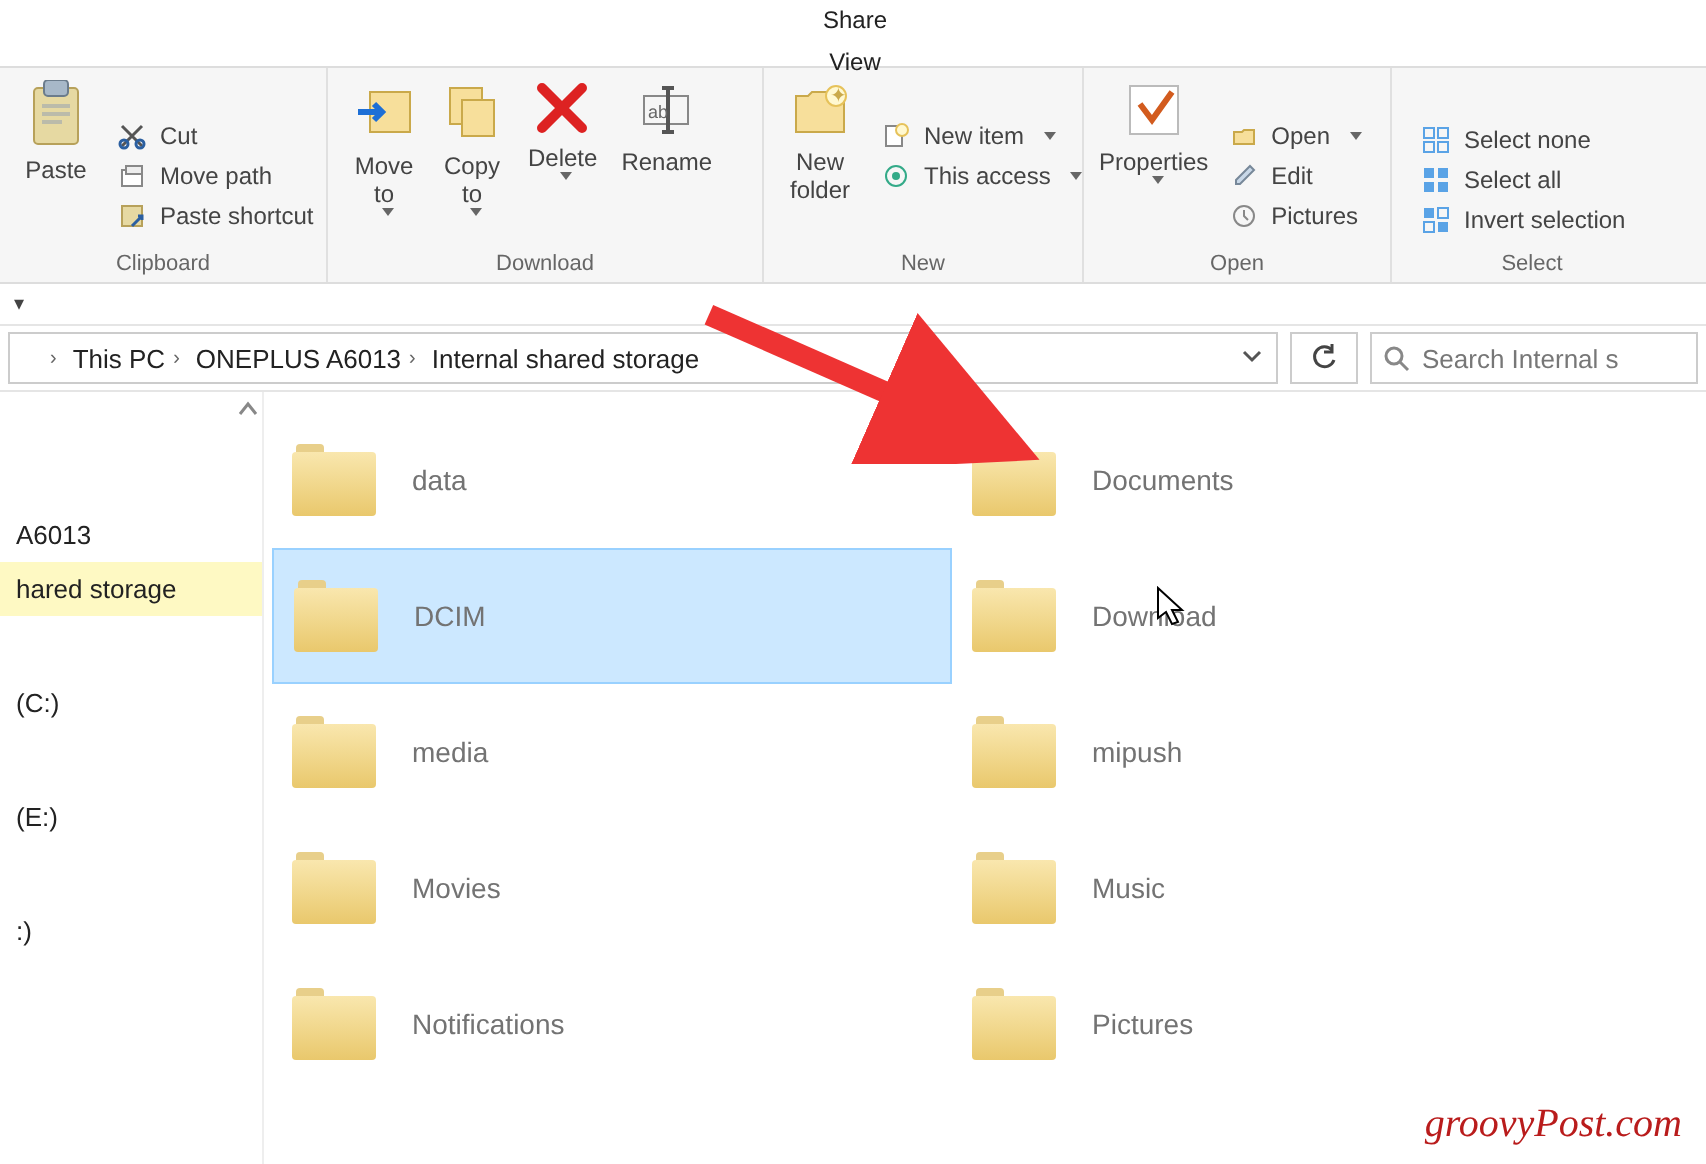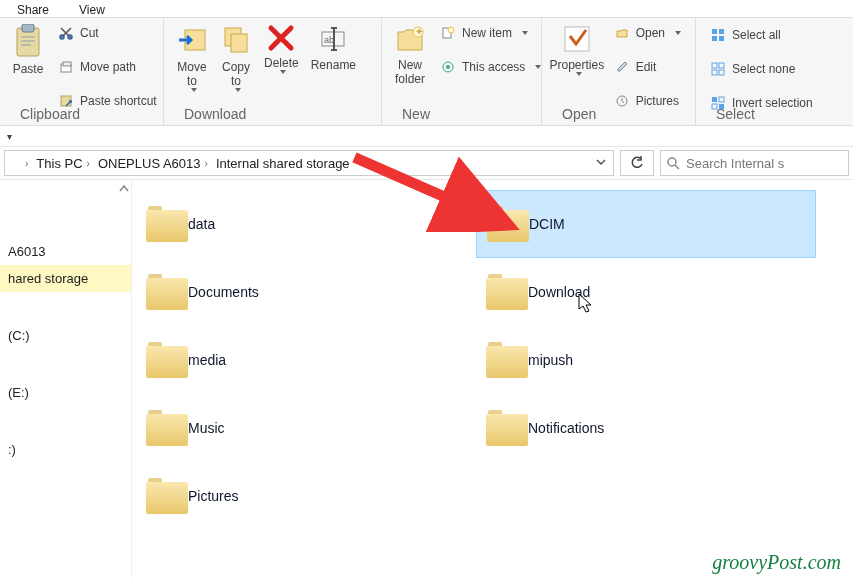--- a/index.html
+++ b/index.html
@@ -1,60 +1,60 @@
 <!DOCTYPE html>
 <html><head>
 <meta charset="utf-8">
 <style>
   * { box-sizing: border-box; margin: 0; padding: 0; font-family: "Segoe UI", Arial, sans-serif; }
   body { background: #fff; width: 853px; height: 582px; overflow: hidden; position: relative; }
 
-  .tabbar { height: 18px; border-bottom: 1px solid #ddd; padding-left: 2px; display: flex; align-items: flex-start; font-size: 12px; }
+  .tabbar { height: 34px; border-bottom: 1px solid #ddd; padding-left: 2px; display: flex; align-items: center; font-size: 12px; flex-direction: column; }
   .tab { padding: 2px 14px 3px 14px; border: 1px solid transparent; color: #222; }
 
   .ribbon { height: 108px; background: #f6f6f6; border-bottom: 1px solid #ddd; display: flex; font-size: 12px; color: #444; }
   .rgroup { border-right: 1px solid #e0e0e0; display: flex; flex-direction: column; justify-content: space-between; }
   .rgroup .body { display: flex; align-items: flex-start; padding: 4px 6px 0 6px; height: 84px; }
-  .rgroup .lbl { text-align: left; font-size: 14px; color: #666; padding-bottom: 3px; padding-left: 20px; }
+  .rgroup .lbl { text-align: center; font-size: 11px; color: #666; padding-bottom: 3px; }
   .bigbtn { display: flex; flex-direction: column; align-items: center; justify-content: flex-start; padding: 2px 6px; min-width: 44px; }
   .bigbtn .cap { margin-top: 4px; font-size: 12px; line-height: 14px; text-align: center; }
-  .smrows { display: flex; flex-direction: column; gap: 16px; padding: 2px 4px; }
+  .smrows { display: flex; flex-direction: column; gap: 2px; padding: 2px 4px; margin-top: 19px; }
   .smrow { display: flex; align-items: center; gap: 6px; padding: 1px 4px; font-size: 12px; white-space: nowrap; }
   .smrow .ic { width: 16px; height: 16px; display: inline-flex; align-items: center; justify-content: center; }
   .drop::after { content: ""; display: inline-block; border-top: 4px solid #666; border-left: 3px solid transparent; border-right: 3px solid transparent; margin-left: 4px; vertical-align: 2px; }
 
   .qatline { height: 20px; background: #fff; display: flex; align-items: center; padding-left: 4px; }
   .qatline span { font-size: 10px; color: #444; }
 
   .addr { height: 34px; border-top: 1px solid #e5e5e5; border-bottom: 1px solid #e5e5e5; display: flex; align-items: center; padding: 0 4px; }
   .crumbs { flex: 1; height: 26px; border: 1px solid #ccc; display: flex; align-items: center; padding: 0 6px; font-size: 13px; position: relative; }
   .crumb { display: flex; align-items: center; gap: 2px; color: #222; padding: 0 4px; }
   .crumb .chev { font-size: 10px; color: #666; margin-left: 2px; }
   .crumbs .exp { position: absolute; right: 6px; top: 5px; }
   .refresh { width: 34px; height: 26px; display: flex; align-items: center; justify-content: center; margin: 0 6px; border: 1px solid #ccc; }
-  .search { width: 189px; height: 26px; border: 1px solid #ccc; display: flex; align-items: center; padding: 0 6px; font-size: 13px; color: #777; gap: 6px; overflow: hidden; }
+  .search { width: 164px; height: 26px; border: 1px solid #ccc; display: flex; align-items: center; padding: 0 6px; font-size: 13px; color: #777; gap: 6px; overflow: hidden; }
 
   .main { display: flex; height: 398px; }
   .sidebar { width: 132px; border-right: 1px solid #eee; position: relative; font-size: 13px; overflow: hidden; }
   .siitem { padding: 6px 8px; color: #222; }
   .siitem.sel { background: #fef9c3; }
   .updown { position: absolute; top: 2px; right: -2px; width: 16px; height: 16px; }
   .content { flex: 1; position: relative; padding: 10px 4px; }
   .grid { display: flex; flex-wrap: wrap; }
-  .item { width: 340px; height: 68px; display: flex; align-items: center; padding: 6px 10px; font-size: 14px; color: #0f172a; }
+  .item { width: 340px; height: 68px; display: flex; align-items: center; gap: 18px; padding: 6px 10px; font-size: 14px; color: #737373; }
   .item.sel { background: #cce8ff; border: 1px solid #99d1ff; }
 
   .fold { width: 42px; height: 36px; position: relative; }
   .fold::before { content: ""; position: absolute; left: 2px; top: 0; width: 14px; height: 6px; background: #e8cf8a; border-radius: 2px 2px 0 0; }
   .fold::after { content: ""; position: absolute; left: 0; top: 4px; right: 0; bottom: 0; background: linear-gradient(#f9e7ae, #e9c86c); border-radius: 2px; }
 
   .cursor { position: absolute; left: 578px; top: 293px; z-index: 20; }
 
   .arrow { position: absolute; left: 338px; top: 152px; width: 200px; height: 80px; z-index: 15; pointer-events: none; }
-  .watermark { position: absolute; right: 12px; bottom: 8px; font-style: italic; font-family: Georgia, serif; color: #15803d; font-size: 20px; pointer-events: none; }
+  .watermark { position: absolute; right: 12px; bottom: 8px; font-style: italic; font-family: Georgia, serif; color: #b91c1c; font-size: 20px; pointer-events: none; }
 </style>
 </head>
 <body>
 
 <div class="tabbar">
   <div class="tab">Share</div>
   <div class="tab">View</div>
 </div>
 
 <div class="ribbon">
@@ -218,38 +218,38 @@
     </div>
     <div class="lbl">Open</div>
   </div>
 
   <div class="rgroup" style="width:140px;border-right:none">
     <div class="body">
       <div class="smrows" style="padding-top:4px">
         <div class="smrow">
           <span class="ic">
               <svg width="14" height="14">
+                <rect x="1" y="1" width="5" height="5" fill="none" stroke="#5aa3e6"></rect>
+                <rect x="8" y="1" width="5" height="5" fill="none" stroke="#5aa3e6"></rect>
+                <rect x="1" y="8" width="5" height="5" fill="none" stroke="#5aa3e6"></rect>
+                <rect x="8" y="8" width="5" height="5" fill="none" stroke="#5aa3e6"></rect>
+              </svg>
+            </span>
+          <span>Select none</span>
+        </div>
+        <div class="smrow">
+          <span class="ic">
+              <svg width="14" height="14">
                 <rect x="1" y="1" width="5" height="5" fill="#5aa3e6"></rect>
                 <rect x="8" y="1" width="5" height="5" fill="#5aa3e6"></rect>
                 <rect x="1" y="8" width="5" height="5" fill="#5aa3e6"></rect>
                 <rect x="8" y="8" width="5" height="5" fill="#5aa3e6"></rect>
               </svg>
             </span>
           <span>Select all</span>
-        </div>
-        <div class="smrow">
-          <span class="ic">
-              <svg width="14" height="14">
-                <rect x="1" y="1" width="5" height="5" fill="none" stroke="#5aa3e6"></rect>
-                <rect x="8" y="1" width="5" height="5" fill="none" stroke="#5aa3e6"></rect>
-                <rect x="1" y="8" width="5" height="5" fill="none" stroke="#5aa3e6"></rect>
-                <rect x="8" y="8" width="5" height="5" fill="none" stroke="#5aa3e6"></rect>
-              </svg>
-            </span>
-          <span>Select none</span>
         </div>
         <div class="smrow">
           <span class="ic">
               <svg width="14" height="14">
                 <rect x="1" y="1" width="5" height="5" fill="#5aa3e6"></rect>
                 <rect x="8" y="1" width="5" height="5" fill="none" stroke="#5aa3e6"></rect>
                 <rect x="1" y="8" width="5" height="5" fill="none" stroke="#5aa3e6"></rect>
                 <rect x="8" y="8" width="5" height="5" fill="#5aa3e6"></rect>
               </svg>
             </span>
@@ -317,39 +317,43 @@
     <div style="height:30px"></div>
     <div class="siitem">:)</div>
   </div>
 
   <div class="content">
     <div class="grid" id="folder-grid">
         <div class="item">
           <div class="fold"></div>
           <span>data</span>
         </div>
+        <div class="item">
+          <div class="fold"></div>
+          <span>Documents</span>
+        </div>
         <div class="item sel">
           <div class="fold"></div>
           <span>DCIM</span>
         </div>
         <div class="item">
           <div class="fold"></div>
-          <span>Documents</span>
-        </div>
-        <div class="item">
-          <div class="fold"></div>
           <span>Download</span>
         </div>
         <div class="item">
           <div class="fold"></div>
           <span>media</span>
         </div>
         <div class="item">
           <div class="fold"></div>
           <span>mipush</span>
+        </div>
+        <div class="item">
+          <div class="fold"></div>
+          <span>Movies</span>
         </div>
         <div class="item">
           <div class="fold"></div>
           <span>Music</span>
         </div>
         <div class="item">
           <div class="fold"></div>
           <span>Notifications</span>
         </div>
         <div class="item">

